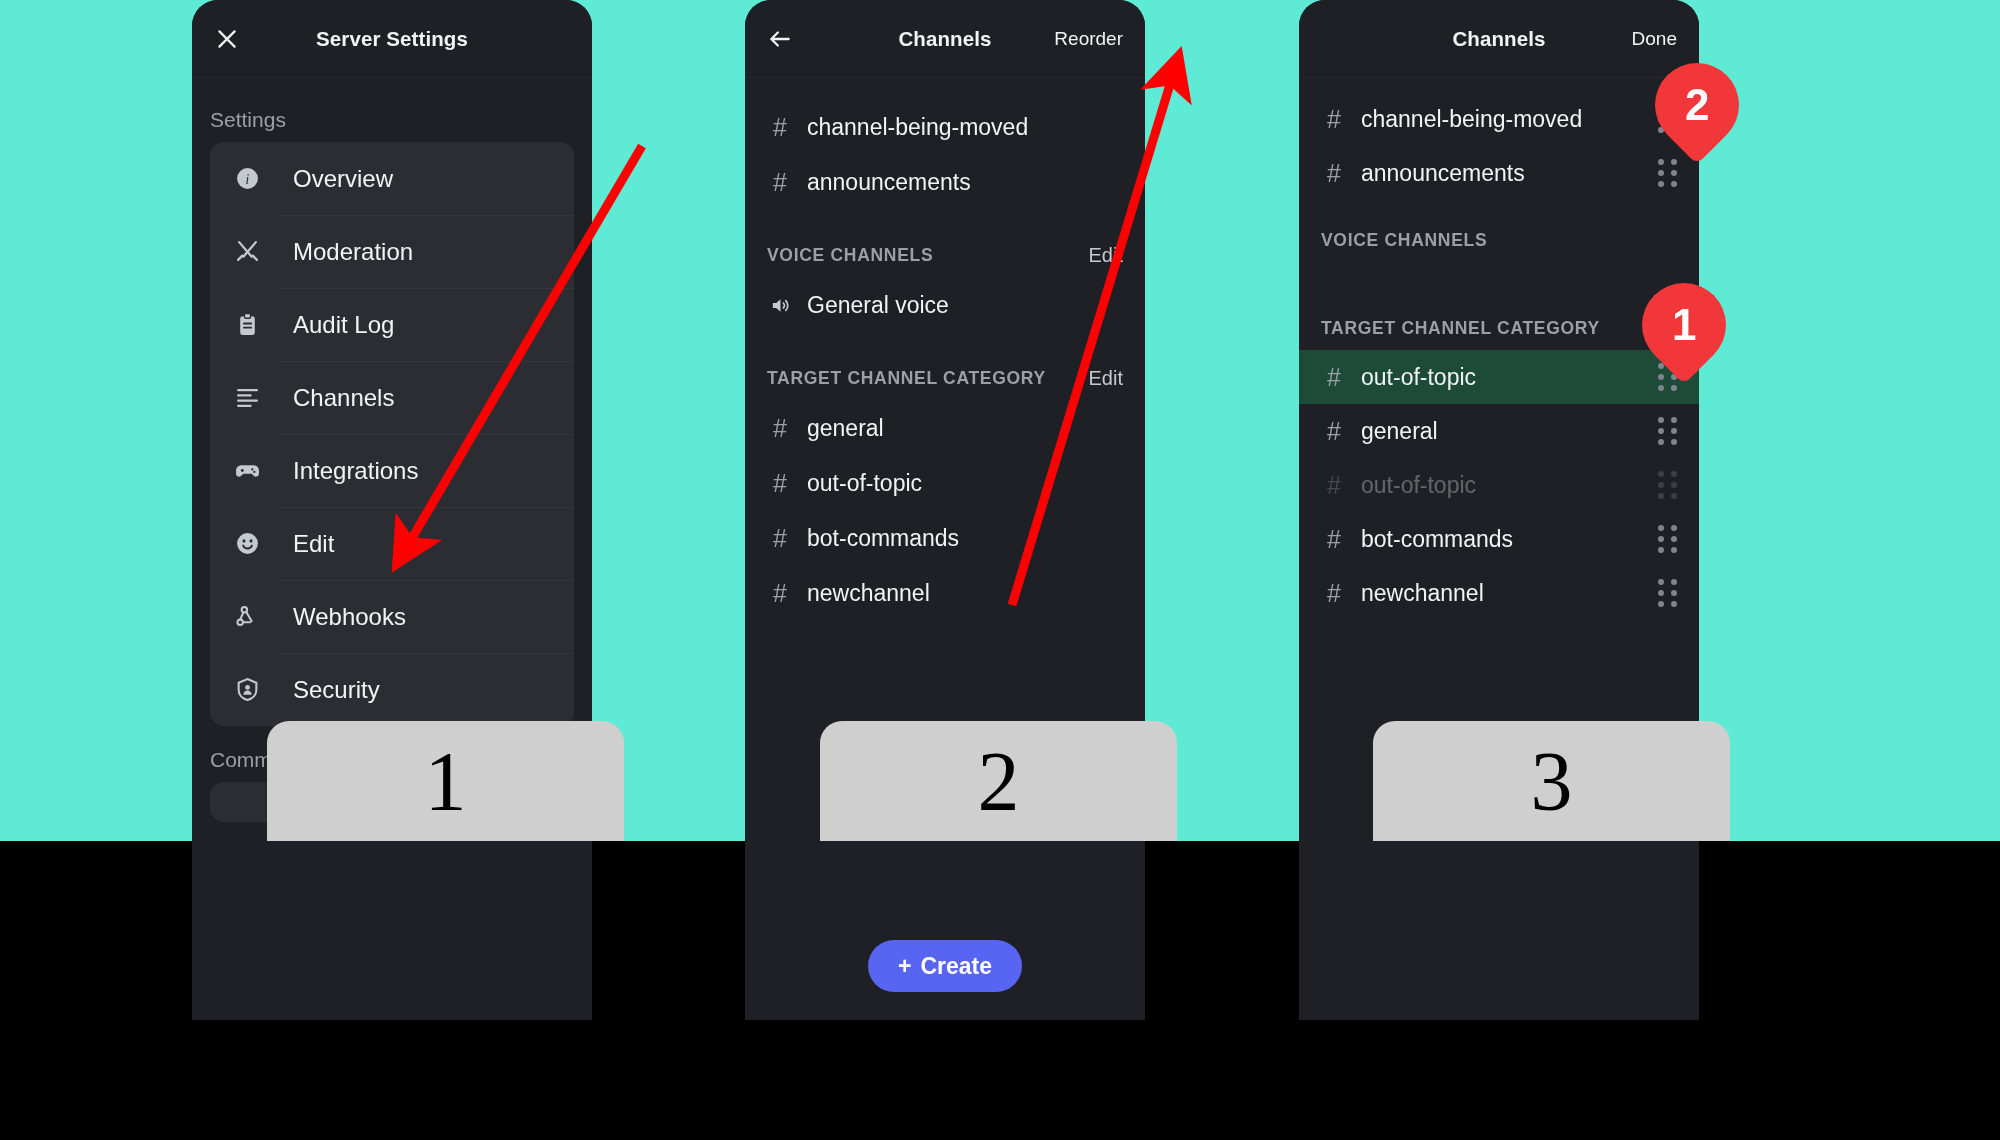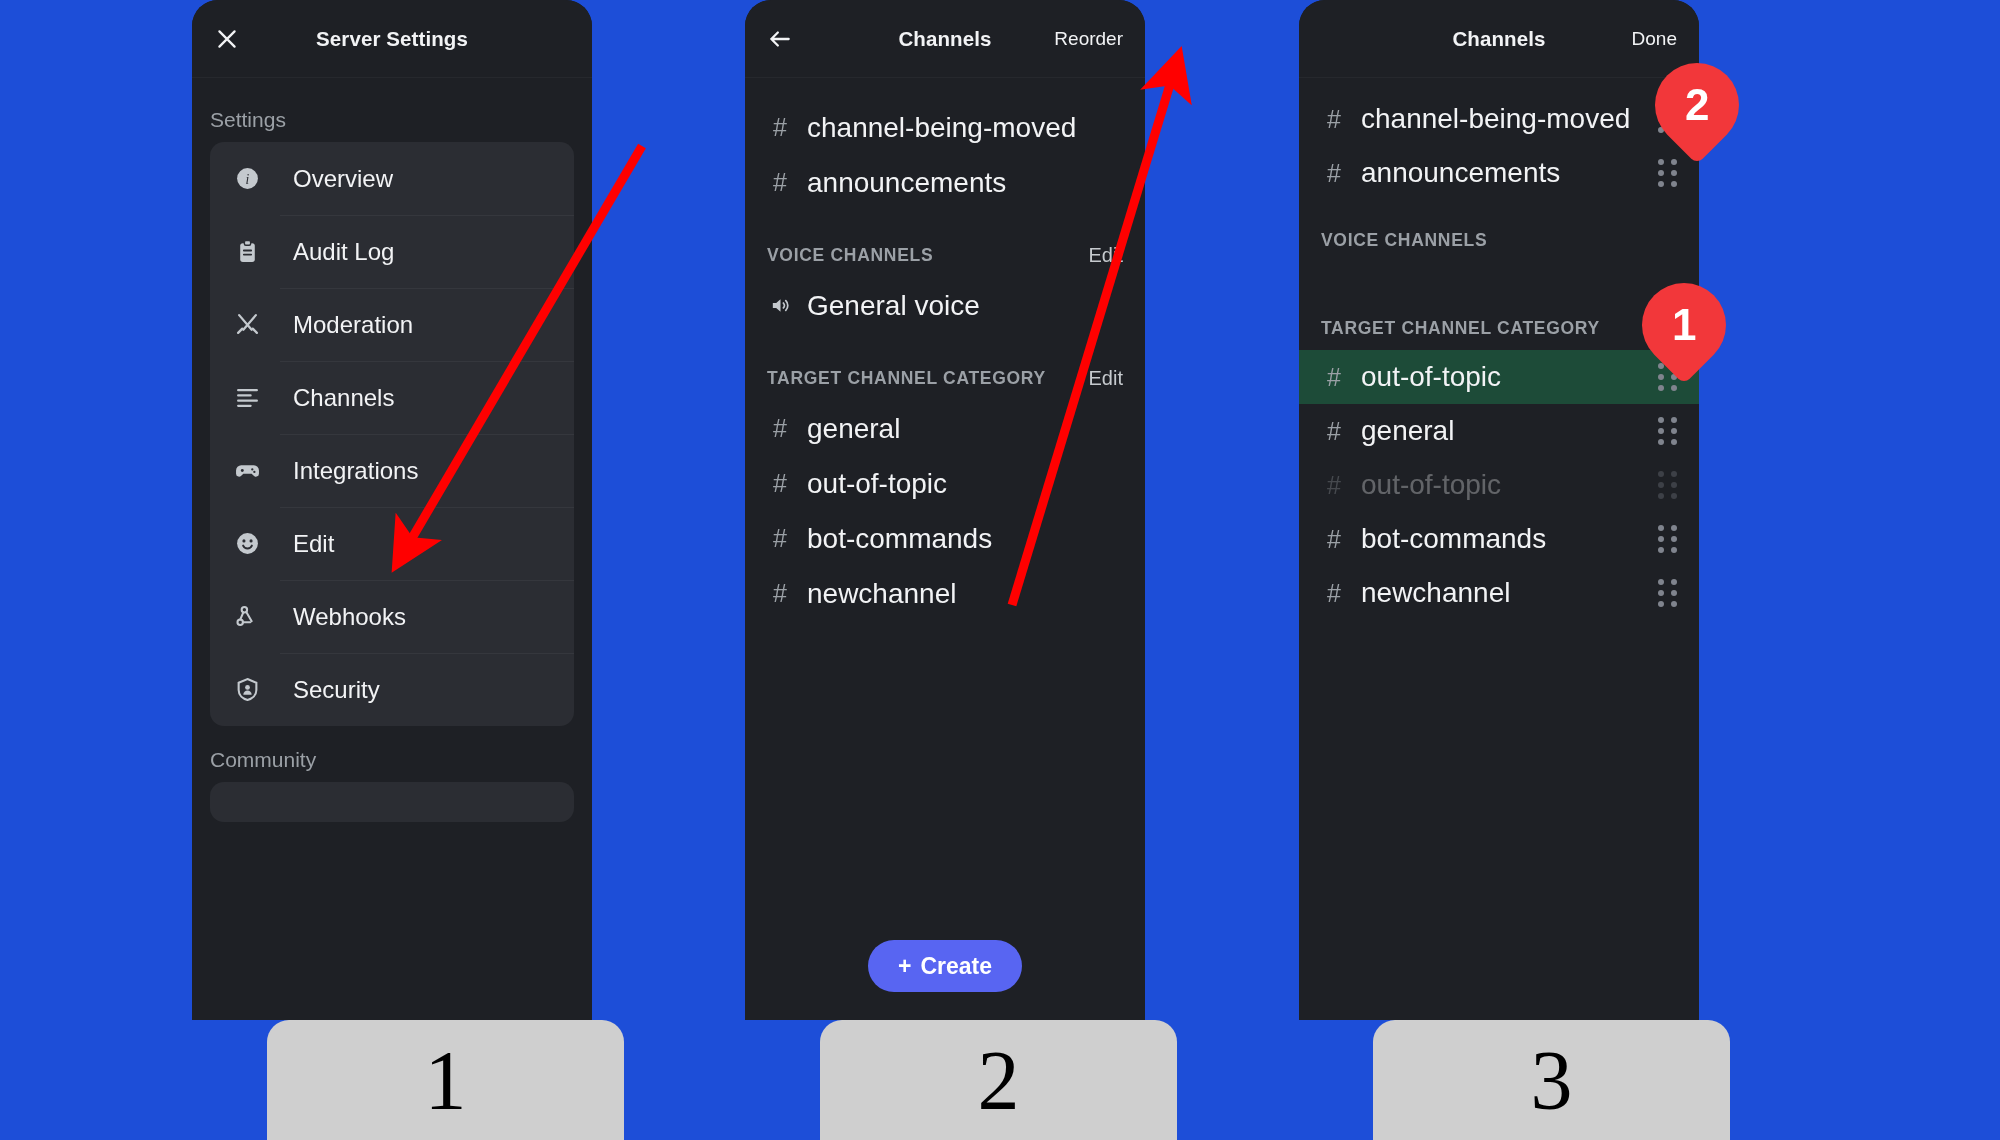--- a/index.html
+++ b/index.html
@@ -2,21 +2,21 @@
 <html><head>
 <meta charset="utf-8">
 <style>
   * { box-sizing: border-box; margin: 0; padding: 0; }
   html, body {
     width: 2000px; height: 1140px;
     background: #000000;
     font-family: "Liberation Sans", sans-serif;
     overflow: hidden;
   }
-  #stage { position: relative; width: 2000px; height: 1140px; background: #1d4ed8; }
+  #stage { position: relative; width: 2000px; height: 841px; background: #5eead4; }
 
   
   .panel {
     position: absolute;
     top: 0;
     width: 400px;
     height: 1020px;
     background: #1e2025;
     border-radius: 26px 26px 0 0;
     overflow: hidden;
@@ -107,21 +107,21 @@
   .chan-row {
     display: flex; align-items: center;
     height: 55px;
     padding: 0 22px;
     position: relative;
   }
   .chan-hash {
     width: 26px; color: #9ba0a6; font-size: 25px; font-weight: 400;
     flex: none; text-align: center;
   }
-  .chan-name { margin-left: 14px; font-size: 28px; color: #f2f3f5; }
+  .chan-name { margin-left: 14px; font-size: 23px; color: #f2f3f5; }
   .cat-head {
     display: flex; align-items: center; justify-content: space-between;
     padding: 0 22px;
     height: 46px;
     margin-top: 22px;
   }
   .cat-title { font-size: 17.5px; font-weight: bold; color: #9ba0a6; letter-spacing: .7px; }
   .cat-edit  { font-size: 20px; color: #c6cace; }
   .spk-icon { width: 26px; flex: none; display:flex; align-items:center; justify-content:center; color:#c4c9ce; }
 
@@ -215,36 +215,36 @@
         <span class="menu-icon">
           <svg width="25" height="25" viewBox="0 0 24 24">
               <circle cx="12" cy="12" r="10" fill="#c4c9ce"></circle>
               <text x="12" y="17" font-size="13" font-style="italic" font-family="Liberation Serif, serif" text-anchor="middle" fill="#2b2d33">i</text>
             </svg>
         </span>
         <span class="menu-label">Overview</span>
       </div>
       <div class="menu-item">
         <span class="menu-icon">
+          <svg width="25" height="25" viewBox="0 0 24 24" stroke="#c4c9ce" stroke-width="2.2" fill="none" stroke-linecap="round">
+            <path d="M4 3 L16 17 M20 3 L8 17"></path>
+              <path d="M3 20 L7 16 M21 20 L17 16"></path>
+          </svg>
+        </span>
+        <span class="menu-label">Moderation</span>
+      </div>
+      <div class="menu-item">
+        <span class="menu-icon">
           <svg width="25" height="25" viewBox="0 0 24 24">
             <rect x="5" y="4" width="14" height="18" rx="2.5" fill="#c4c9ce"></rect>
             <rect x="9" y="1.5" width="6" height="4.5" rx="1.4" fill="#c4c9ce" stroke="#2b2d33" stroke-width="1.4"></rect>
             <path d="M8.5 11 h7 M8.5 15 h7" stroke="#2b2d33" stroke-width="1.8" stroke-linecap="round"></path>
           </svg>
         </span>
         <span class="menu-label">Audit Log</span>
-      </div>
-      <div class="menu-item">
-        <span class="menu-icon">
-          <svg width="25" height="25" viewBox="0 0 24 24" stroke="#c4c9ce" stroke-width="2.2" fill="none" stroke-linecap="round">
-            <path d="M4 3 L16 17 M20 3 L8 17"></path>
-              <path d="M3 20 L7 16 M21 20 L17 16"></path>
-          </svg>
-        </span>
-        <span class="menu-label">Moderation</span>
       </div>
       <div class="menu-item">
         <span class="menu-icon">
           <svg width="25" height="25" viewBox="0 0 24 24" stroke="#c4c9ce" stroke-width="2.1" stroke-linecap="round">
             <path d="M3 5h18 M3 10h12 M3 15h18 M3 20h12"></path>
           </svg>
         </span>
         <span class="menu-label">Channels</span>
       </div>
       <div class="menu-item">

